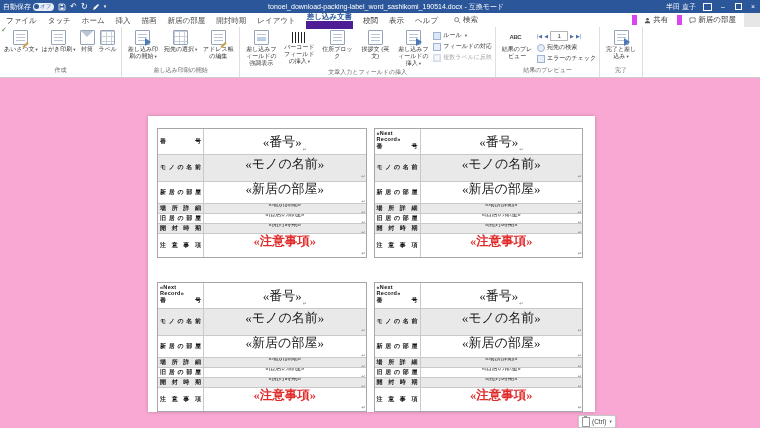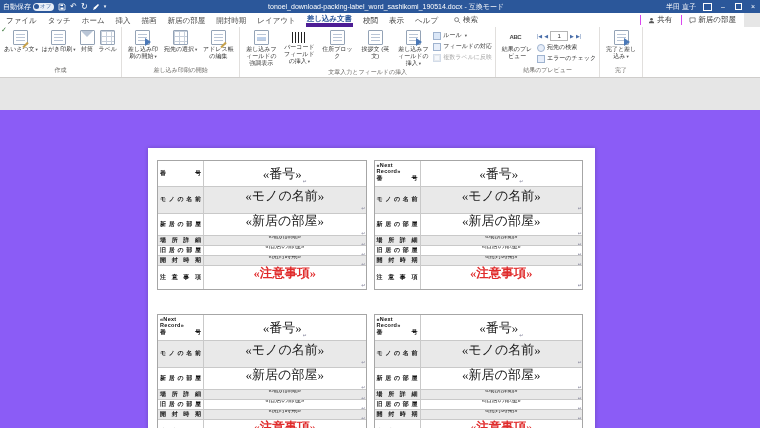--- a/index.html
+++ b/index.html
@@ -15,25 +15,25 @@
   .caretq{font-size:5px;}
   .wtitle{flex:1;text-align:center;font-size:7px;white-space:nowrap;overflow:hidden;}
   .wright{display:flex;align-items:center;gap:7px;font-size:7px;}
   .wbtn{display:flex;align-items:center;justify-content:center;min-width:8px;}
   .maxbox{width:5px;height:5px;border:1px solid #fff;display:inline-block;}
   .ropt{width:7px;height:6px;border:1px solid #fff;display:inline-block;}
 
   .tabrow{position:absolute;top:13px;left:0;right:16px;height:14px;background:#ffffff;
     display:flex;align-items:center;padding:0 8px 0 5px;gap:9px;font-size:7.5px;color:#444;z-index:4;}
   .tab{padding:2px 1px 1px;line-height:1;cursor:default;white-space:nowrap;}
-  .tab.active{color:#2b579a;font-weight:700;border-bottom:4px solid #4c1d95;}
+  .tab.active{color:#2b579a;font-weight:700;border-bottom:8px solid #4c1d95;}
   .tabs{display:flex;align-items:center;gap:9px;}
   .searchbox{display:flex;align-items:center;gap:2px;color:#444;margin-left:6px;}
   .spacer{flex:1;}
-  .actbtn{display:flex;align-items:center;gap:2px;color:#333;border-left:1px solid #d946ef;padding-left:7px;}
+  .actbtn{display:flex;align-items:center;gap:2px;color:#333;border-left:5px solid #d946ef;padding-left:7px;}
 
   .ribbon{position:absolute;top:27px;left:0;right:0;height:50px;background:#fff;
     border-bottom:1px solid #cfcdcb;display:flex;z-index:3;}
   .rgroups{display:flex;align-items:stretch;width:100%;}
   .rgroup{display:flex;flex-direction:column;border-right:1px solid #e1dfdd;padding:2px 3px 0;}
   .rgc{display:flex;align-items:flex-start;gap:2px;flex:1;}
   .rglabel{margin-top:auto;font-size:6px;color:#6a6865;text-align:center;padding:1px 0 2px;white-space:nowrap;}
   .bigbtn{display:flex;flex-direction:column;align-items:center;gap:1px;padding:1px 1px 0;max-width:36px;min-width:15px;}
   .blbl{font-size:6px;line-height:1.18;text-align:center;color:#333;max-width:34px;}
   .caret{font-size:4.5px;color:#555;margin-left:1px;}
@@ -60,21 +60,21 @@
   .accent::after{content:"";position:absolute;right:-2px;bottom:-2px;width:0;height:0;
     border-top:4px solid transparent;border-bottom:4px solid transparent;border-left:6px solid #4a78b8;}
   .preview-results-icon{border:none;background:none;}
   .preview-results-icon::after{content:"ABC";position:absolute;left:0;top:4px;font-size:6px;font-weight:700;color:#444;letter-spacing:-.5px;}
   .find-recipient-icon{border-radius:50%;}
   .check-errors-icon::after{content:"\2713";position:absolute;left:1px;top:-1px;font-size:7px;color:#3c7a3c;}
   .rules-icon{background:#dbe7f7;}
   .pen-accent::after{content:"";position:absolute;right:-2px;bottom:-2px;width:7px;height:2px;
     background:#c8a24a;transform:rotate(-45deg);}
 
-  .docarea{position:absolute;top:78px;left:0;right:0;bottom:0;background:#8b5cf6;margin-top:32px;}
+  .docarea{position:absolute;top:78px;left:0;right:0;bottom:0;background:#f9a8d4;}
   .page{position:absolute;left:148px;top:38px;width:447px;height:296px;background:#fff;
     box-shadow:0 0 4px rgba(0,0,0,.22);}
   .lgrid{position:absolute;left:9px;top:12px;right:12px;display:grid;
     grid-template-columns:1fr 1fr;column-gap:7px;row-gap:24px;}
   .mlabel{display:grid;grid-template-columns:46px 1fr;
     grid-template-rows:25px 27px 22px 10px 10px 10px 24px;
     border:1px solid #a6a6a6;background:#fff;box-sizing:border-box;}
   .lc{border-right:1px solid #c9c9c9;display:flex;flex-direction:column;justify-content:center;
     padding:1px 2px;box-sizing:border-box;overflow:hidden;}
   .lc.hasnr{justify-content:flex-start;}

